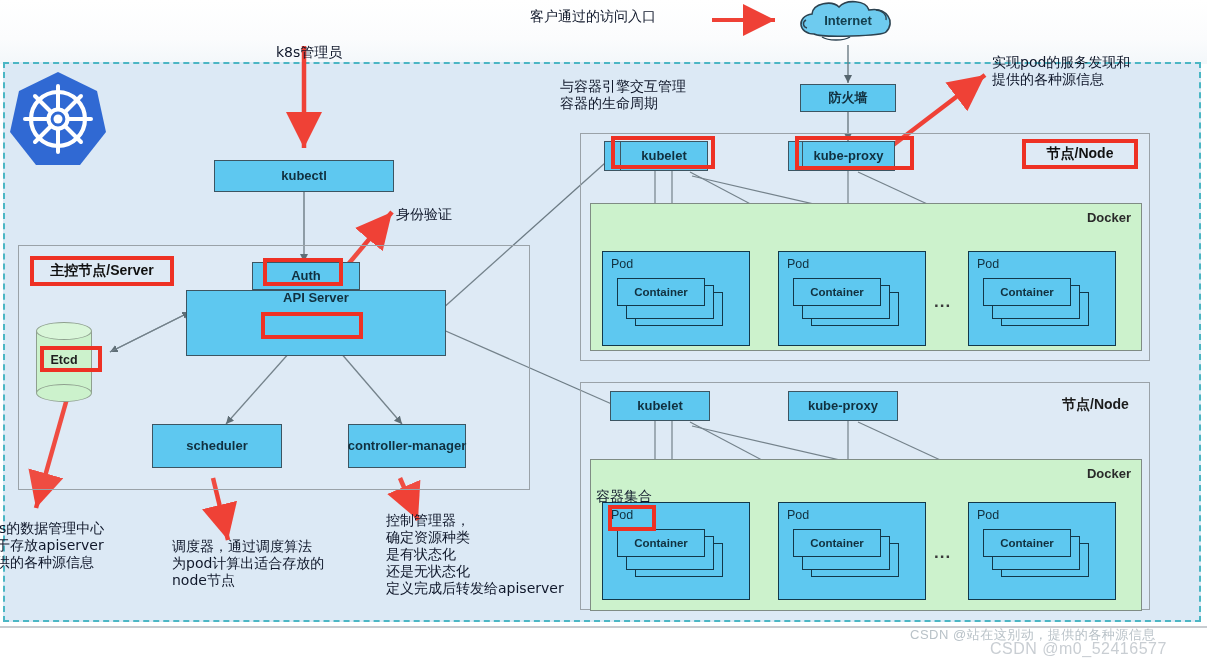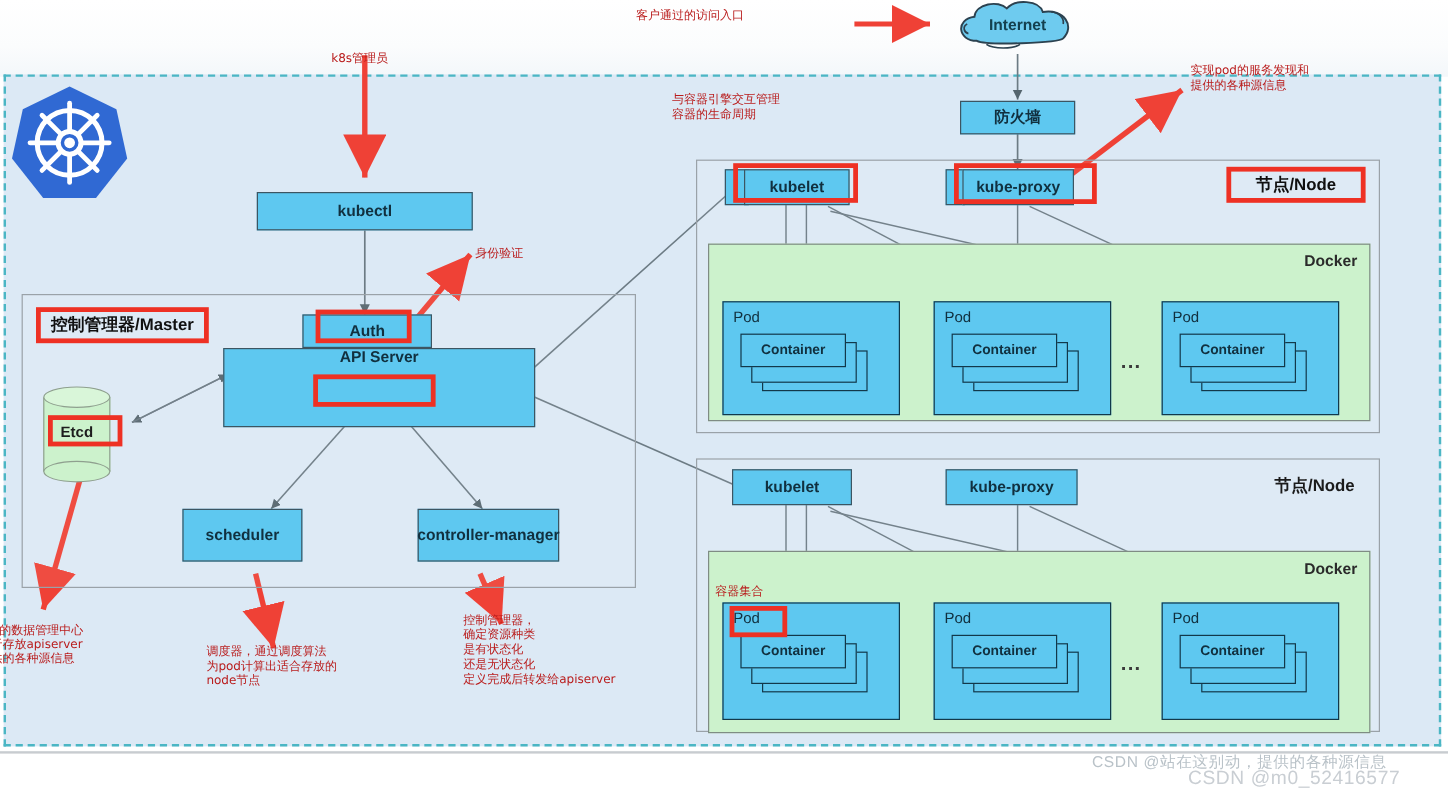--- a/index.html
+++ b/index.html
@@ -100,22 +100,22 @@
     position:absolute;
     border:4px solid #ee3124;
     box-sizing:border-box;
     background:transparent;
   }
   .hl.filled{background:#ffffff;}
 
   
   .note{
     position:absolute;
-    color:#b91c1c;
-    font-size:10px;
+    color:#0f172a;
+    font-size:14px;
     line-height:1.22;
     white-space:pre;
     font-family:"DejaVu Sans","Liberation Sans",sans-serif;
   }
 
   
   .boxedlabel{
     position:absolute;
     border:4px solid #ee3124;
     box-sizing:border-box;
@@ -262,21 +262,21 @@
   <div class="box" style="left:800px;top:84px;width:96px;height:28px;">
     <span>防火墙</span>
   </div>
 
   <div class="box" style="left:214px;top:160px;width:180px;height:32px;">
     <span>kubectl</span>
   </div>
 
   <div class="groupbox" style="left:18px;top:245px;width:512px;height:245px;"></div>
 
-  <div class="boxedlabel" style="left:30px;top:256px;width:144px;height:30px;">控制管理器/Master</div>
+  <div class="boxedlabel" style="left:30px;top:256px;width:144px;height:30px;">主控节点/Server</div>
 
   <div class="cyl" style="left:36px;top:322px;width:56px;height:80px;">
     <div class="body"></div>
     <div class="top"></div>
     <div class="bot"></div>
   </div>
   <div style="position:absolute;left:36px;top:350px;width:56px;height:20px;
               display:flex;align-items:center;justify-content:center;
               font-size:12.5px;font-weight:bold;color:#1d1d1d;">Etcd</div>
   <div class="hl" style="left:40px;top:346px;width:62px;height:26px;"></div>
@@ -284,21 +284,21 @@
   <div class="box" style="left:252px;top:262px;width:108px;height:28px;">
     <span>Auth</span>
   </div>
   <div class="hl" style="left:263px;top:258px;width:80px;height:28px;"></div>
 
   <div class="box" style="left:186px;top:290px;width:260px;height:66px;align-items:flex-start;">
     <span>API Server</span>
   </div>
   <div class="hl" style="left:261px;top:312px;width:102px;height:27px;"></div>
 
-  <div class="box" style="left:152px;top:424px;width:100px;height:44px;text-align:center;">
+  <div class="box" style="left:152px;top:424px;width:130px;height:44px;text-align:center;">
     <span>scheduler</span>
   </div>
 
   <div class="box multiline" style="left:348px;top:424px;width:118px;height:44px;">
     <span>controller-</span>
     <span>manager</span>
   </div>
 
   <div class="groupbox" style="left:580px;top:133px;width:570px;height:228px;"></div>
 

